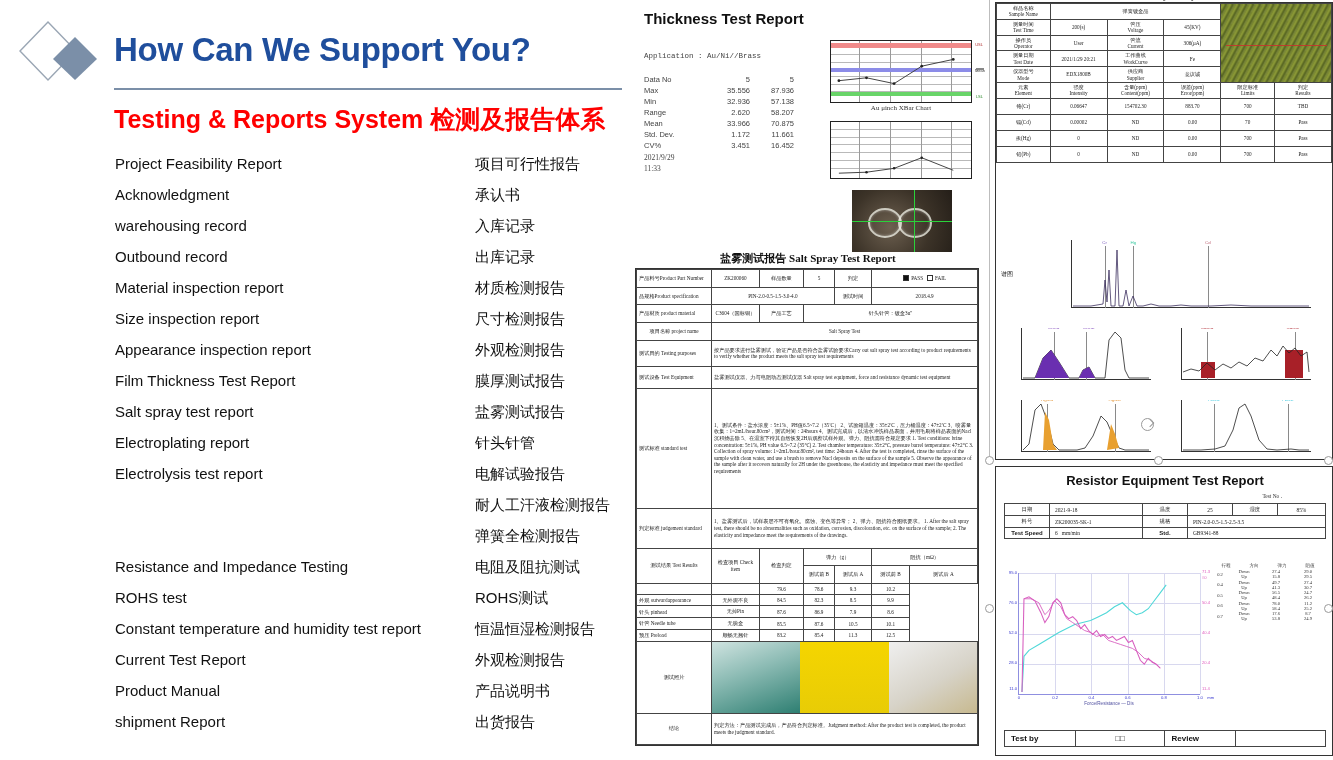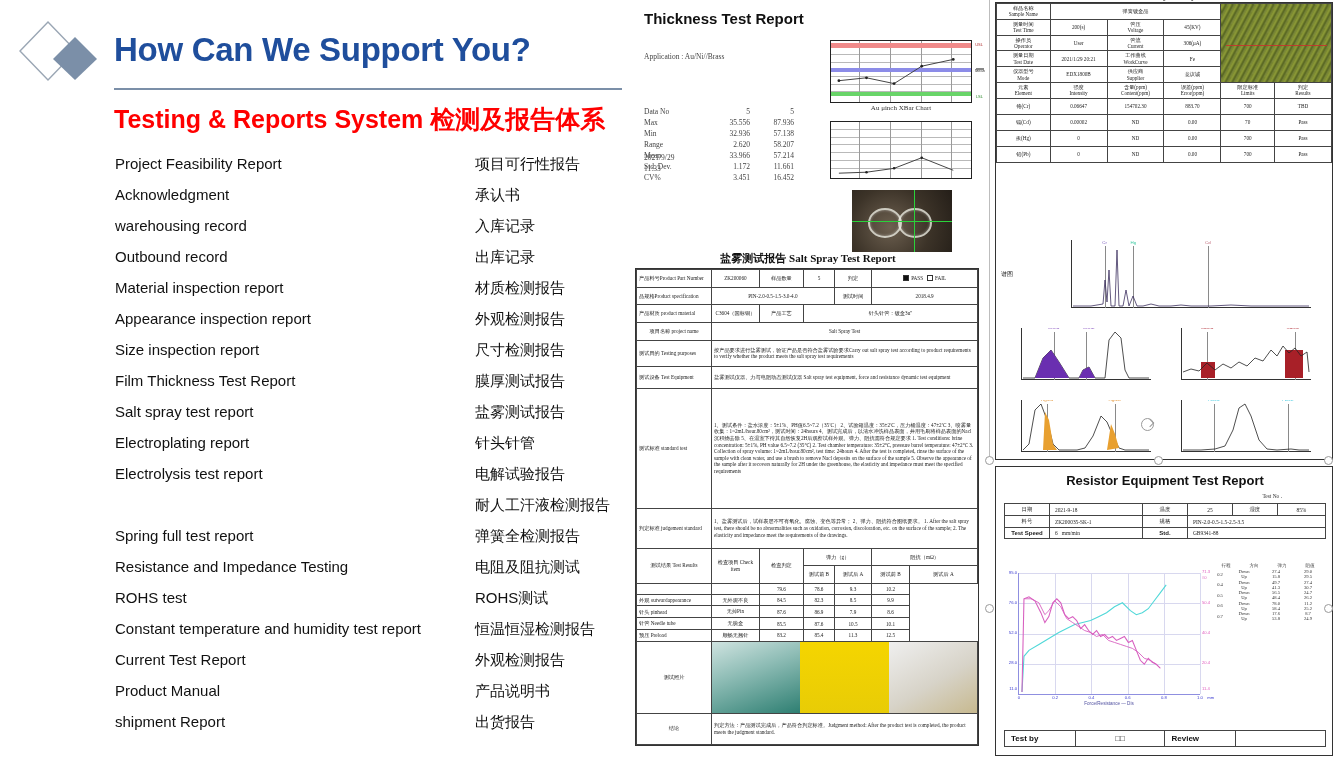--- a/index.html
+++ b/index.html
@@ -43,27 +43,26 @@
   #mid-panel { position: absolute; left: 634px; top: 0; width: 350px; height: 760px; }
 
   #thickness-card { position: absolute; left: 0; top: 0; width: 350px; height: 262px; }
   #thickness-title {
     position: absolute; left: 10px; top: 10px;
     font-size: 15px; font-weight: bold; color: #111;
   }
   #thickness-app {
     position: absolute; left: 10px; top: 52px;
     font-size: 7.5px; color: #444;
-    font-family: Liberation Serif, serif;
+    font-family: Liberation Mono, monospace;
   }
   #thickness-stats {
     position: absolute; left: 10px; top: 74px; width: 150px;
-    font-size: 7.5px; color: #444; font-family: Liberation Serif, serif;
+    font-size: 7.5px; color: #444; font-family: Liberation Sans, sans-serif;
     border-collapse: collapse;
-    margin-top: 32px;
   }
   #thickness-stats td { padding: 1px 0; }
   #thickness-stats td.lbl { text-align: left; width: 62px; }
   #thickness-stats td.v { text-align: right; width: 44px; }
   #thickness-time {
     position: absolute; left: 10px; top: 152px;
     font-size: 7.5px; color: #444; font-family: "Liberation Serif", serif;
     line-height: 11px;
   }
 
@@ -274,48 +273,47 @@
         </div>
         <div class="report-row">
           <span class="en">Outbound record</span>
           <span class="zh">出库记录</span>
         </div>
         <div class="report-row">
           <span class="en">Material inspection report</span>
           <span class="zh">材质检测报告</span>
         </div>
         <div class="report-row">
+          <span class="en">Size inspection report</span>
+          <span class="zh">尺寸检测报告</span>
+        </div>
+        <div class="report-row">
           <span class="en">Appearance inspection report</span>
           <span class="zh">外观检测报告</span>
         </div>
         <div class="report-row">
-          <span class="en">Size inspection report</span>
-          <span class="zh">尺寸检测报告</span>
-        </div>
-        <div class="report-row">
           <span class="en">Film Thickness Test Report</span>
           <span class="zh">膜厚测试报告</span>
         </div>
         <div class="report-row">
           <span class="en">Salt spray test report</span>
           <span class="zh">盐雾测试报告</span>
         </div>
         <div class="report-row">
           <span class="en">Electroplating report</span>
           <span class="zh">针头针管</span>
         </div>
         <div class="report-row">
           <span class="en">Electrolysis test report</span>
           <span class="zh">电解试验报告</span>
         </div>
         <div class="report-row">
           <span class="zh">耐人工汗液检测报告</span>
         </div>
         <div class="report-row">
-          <span class="en">Spring full test report</span>
           <span class="zh">弹簧全检测报告</span>
         </div>
         <div class="report-row">
           <span class="en">Resistance and Impedance Testing</span>
           <span class="zh">电阻及阻抗测试</span>
         </div>
         <div class="report-row">
           <span class="en">ROHS test</span>
           <span class="zh">ROHS测试</span>
         </div>
@@ -361,21 +359,21 @@
               <td class="v">57.138</td>
             </tr>
             <tr>
               <td class="lbl">Range</td>
               <td class="v">2.620</td>
               <td class="v">58.207</td>
             </tr>
             <tr>
               <td class="lbl">Mean</td>
               <td class="v">33.966</td>
-              <td class="v">57.214</td>
+              <td class="v">70.875</td>
             </tr>
             <tr>
               <td class="lbl">Std. Dev.</td>
               <td class="v">1.172</td>
               <td class="v">11.661</td>
             </tr>
             <tr>
               <td class="lbl">CV%</td>
               <td class="v">3.451</td>
               <td class="v">16.452</td>

